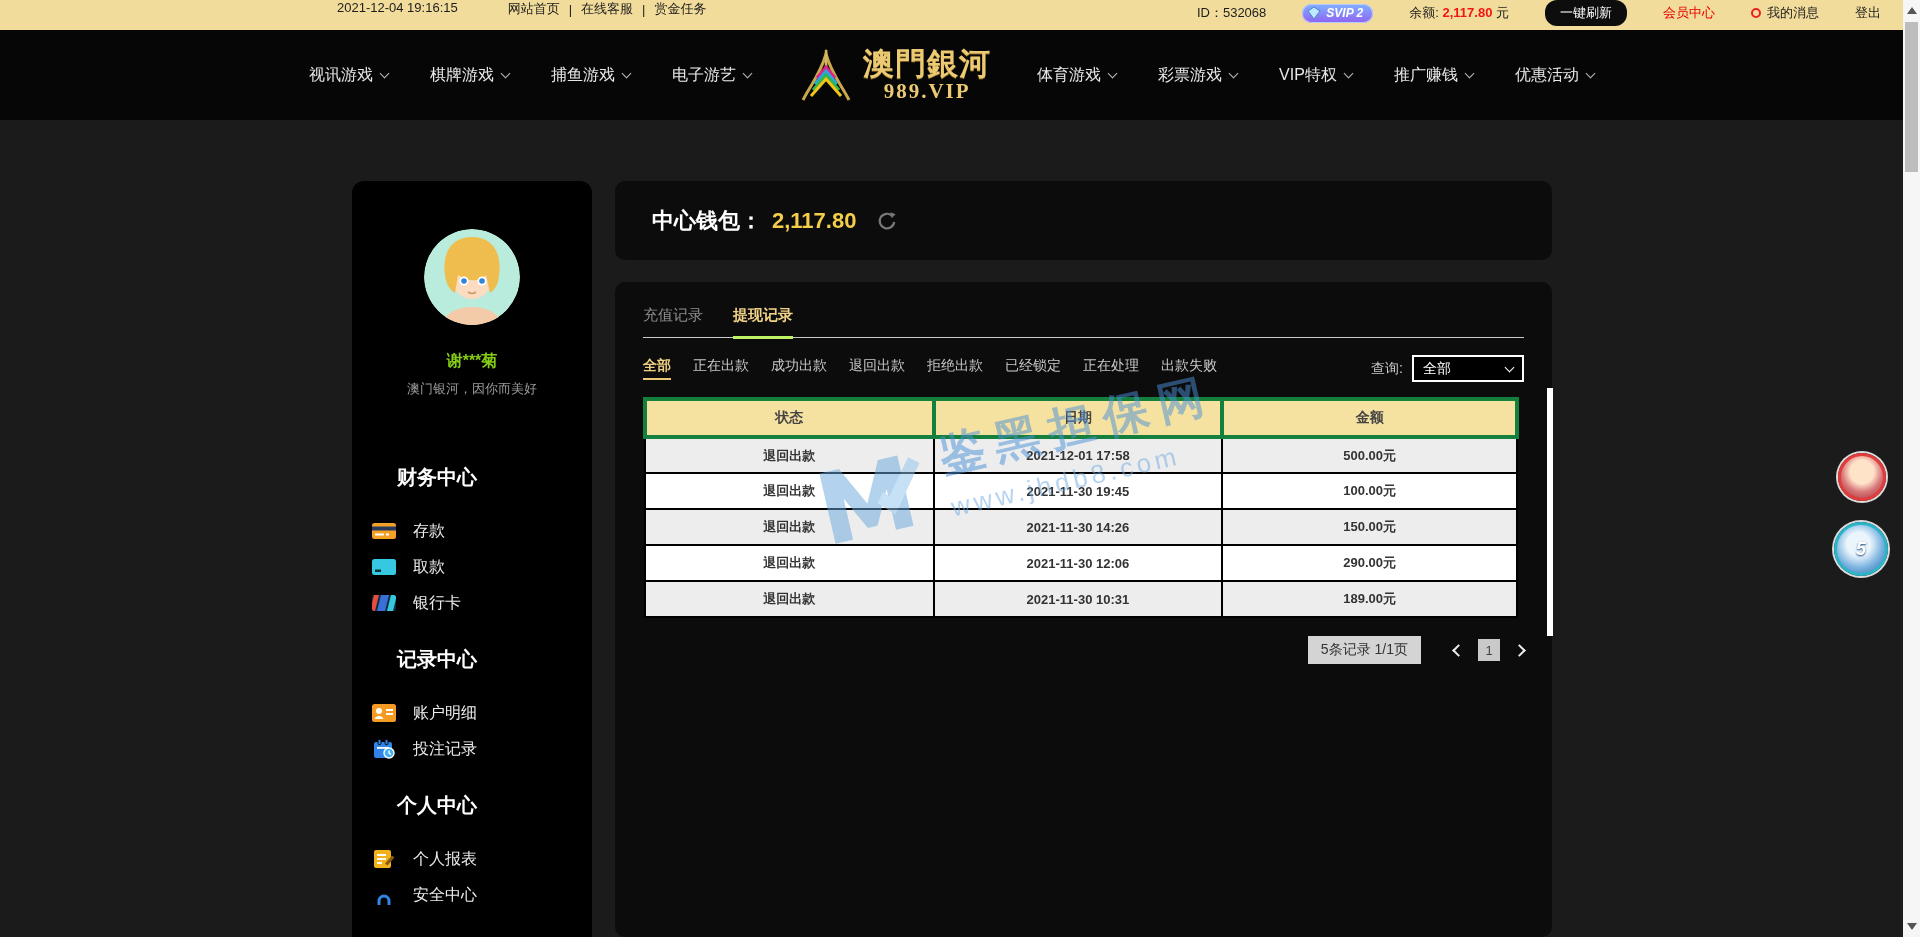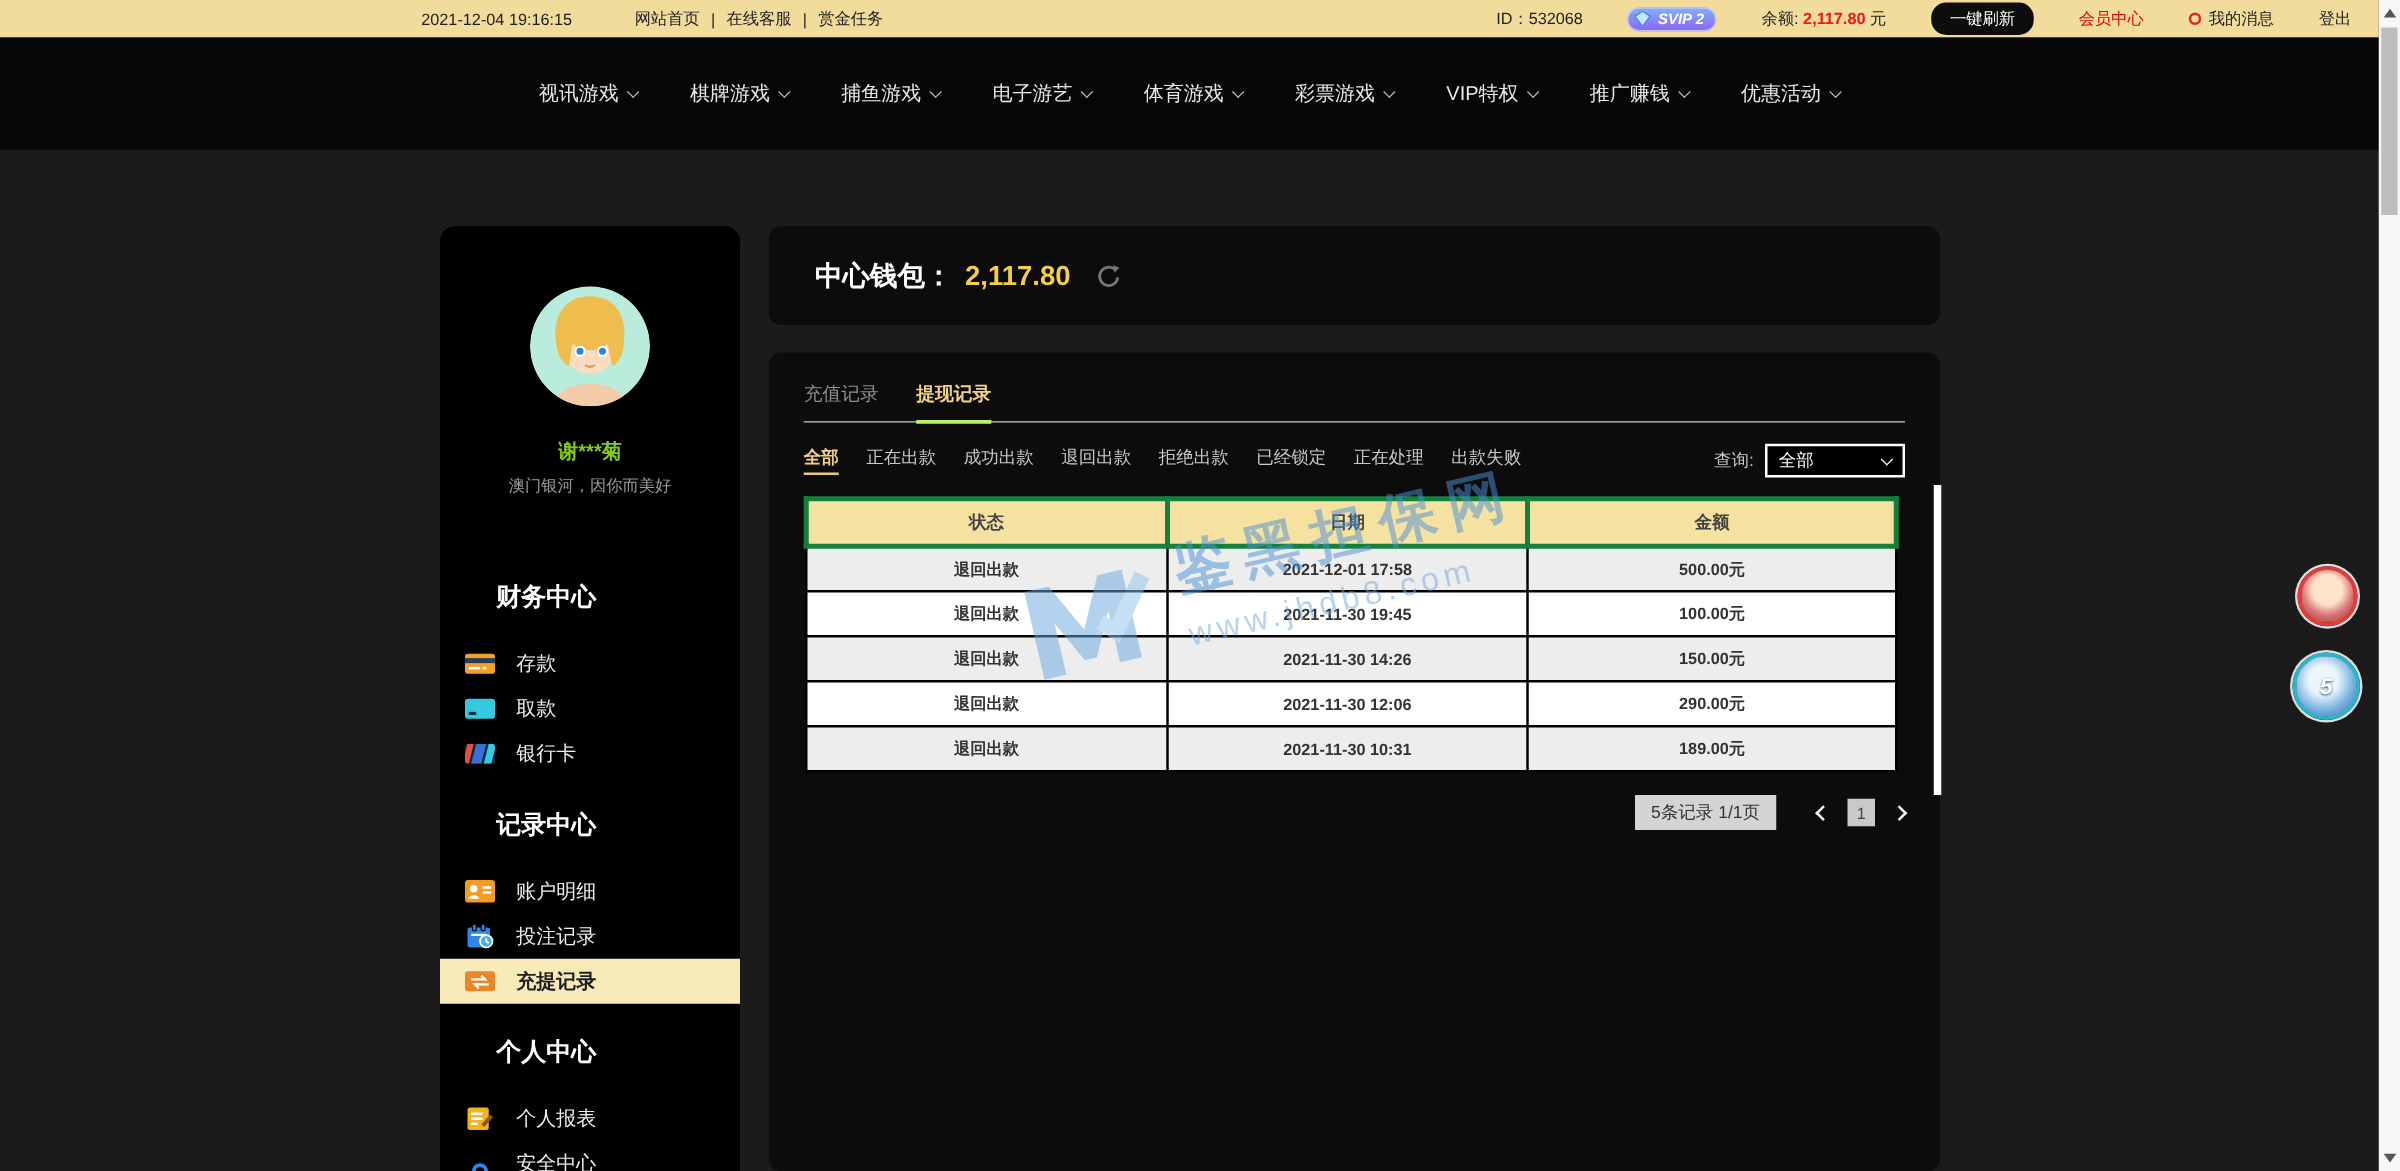--- a/index.html
+++ b/index.html
@@ -2,21 +2,21 @@
 <html><head>
 <meta charset="utf-8">
 <style>
   * { margin:0; padding:0; box-sizing:border-box; }
   html,body { background:#1b1b1b; }
   .page { position:relative; width:1920px; height:937px; overflow:hidden; background:#1b1b1b;
           font-family:"Liberation Sans","DejaVu Sans",sans-serif; }
 
   
   .topbar { position:absolute; top:0; left:0; width:1903px; height:30px; background:#f2dc9b;
-            display:flex; align-items:center; font-size:13px; color:#1d1d1d; }
+            display:flex; align-items:flex-start; font-size:13px; color:#1d1d1d; }
   .topbar .ts { margin-left:337px; }
   .toplinks { margin-left:50px; display:flex; align-items:center; gap:9px; }
   .toplinks span { cursor:pointer; }
   .topright { margin-left:auto; margin-right:22px; display:flex; align-items:center; gap:36px; }
   .svip { position:relative; background:linear-gradient(180deg,#7fb2ff,#8f62f2); color:#fff;
           font-style:italic; font-weight:bold; font-size:12px; padding:2px 10px 3px 24px;
           border-radius:11px; box-shadow:0 0 0 1px #b9c8ff inset; }
   .svip svg { position:absolute; left:5px; top:3px; }
   .balwrap b { color:#f21515; font-weight:bold; }
   .btn-refresh { background:#0d0d0d; color:#fff; border:none; border-radius:12px;
@@ -168,20 +168,34 @@
         <i class="chev"></i>
       </div>
     <div class="nav-item">
         <span>捕鱼游戏</span>
         <i class="chev"></i>
       </div>
     <div class="nav-item">
         <span>电子游艺</span>
         <i class="chev"></i>
       </div>
+    <div class="logo">
+      <svg width="58" height="54" viewBox="0 0 58 54">
+        <path d="M6 52 C14 36 23 27 29 6 C35 27 44 36 52 52" stroke="#c9a84c" fill="none" stroke-width="3"></path>
+        <rect x="27.8" y="2" width="2.6" height="20" fill="#d4b55e"></rect>
+        <polyline points="20,30 29,19 38,30" stroke="#e0218a" fill="none" stroke-width="3"></polyline>
+        <polyline points="18,36 29,23 40,36" stroke="#2aa8e0" fill="none" stroke-width="3"></polyline>
+        <polyline points="16,42 29,27 42,42" stroke="#35b54a" fill="none" stroke-width="3"></polyline>
+        <polyline points="14,48 29,31 44,48" stroke="#f2c518" fill="none" stroke-width="3"></polyline>
+      </svg>
+      <div class="logo-texts">
+        <span class="logo-title">澳門銀河</span>
+        <span class="logo-sub">989.VIP</span>
+      </div>
+    </div>
     <div class="nav-item">
         <span>体育游戏</span>
         <i class="chev"></i>
       </div>
     <div class="nav-item">
         <span>彩票游戏</span>
         <i class="chev"></i>
       </div>
     <div class="nav-item">
         <span>VIP特权</span>
@@ -260,27 +274,20 @@
     <div class="side-item">
       <svg width="26" height="20" viewBox="0 0 26 20">
           <rect x="3" y="3" width="18" height="16" rx="2" fill="#2f86e8"></rect>
           <rect x="7" y="0.5" width="3" height="5" rx="1" fill="#2f86e8" stroke="#0c0c0c"></rect>
           <rect x="14" y="0.5" width="3" height="5" rx="1" fill="#2f86e8" stroke="#0c0c0c"></rect>
           <rect x="6" y="8" width="12" height="1.8" fill="#fff"></rect>
           <circle cx="18" cy="14" r="5" fill="#45aef2" stroke="#fff" stroke-width="1.4"></circle>
           <path d="M18 11.5 V14 L20 15.5" stroke="#fff" stroke-width="1.4" fill="none"></path>
         </svg>
       <span>投注记录</span>
-    </div>
-    <div class="side-item active">
-      <svg width="26" height="20" viewBox="0 0 26 20">
-          <rect x="1" y="2" width="24" height="16" rx="2.5" fill="#e8872a"></rect>
-          <path d="M6 8.5 h11 l-3-3 M20 12.5 h-11 l3 3" stroke="#fff" stroke-width="1.8" fill="none"></path>
-        </svg>
-      <span>充提记录</span>
     </div>
 
     <div class="side-title">个人中心</div>
     <div class="side-item">
       <svg width="26" height="20" viewBox="0 0 26 20">
           <rect x="3" y="1" width="17" height="18" rx="2" fill="#f2b21c"></rect>
           <rect x="6" y="5" width="9" height="2" fill="#fff"></rect>
           <rect x="6" y="9" width="9" height="2" fill="#fff"></rect>
           <rect x="6" y="13" width="5" height="2" fill="#fff"></rect>
           <polygon points="14,14.5 21,6.5 23.5,8.5 16.5,16.5" fill="#8a5a10"></polygon>

